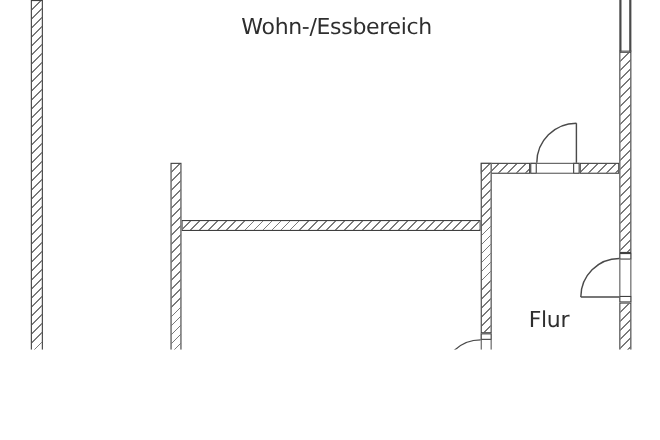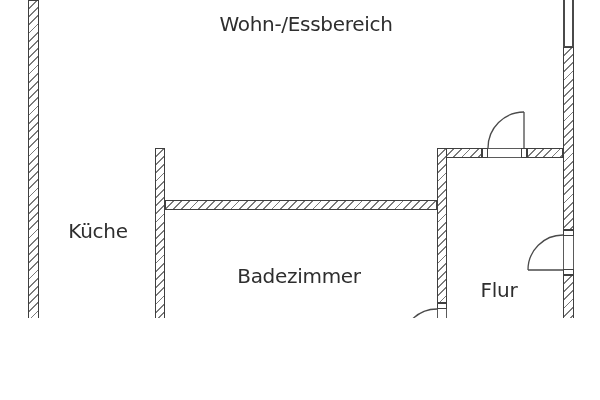--- a/index.html
+++ b/index.html
@@ -121,19 +121,17 @@
     </g>
 
     <g stroke="#4a4a4a" stroke-width="1.3" fill="none">
       <path d="M527,363 L527,398"></path>
       <path d="M492,363 A35,35 0 0 0 527,398"></path>
     </g>
   </svg>
 
   <div class="room-label" style="left:306px; top:24px;">Wohn-/Essbereich</div>
 
-  <div class="room-label" style="left:98px; top:231px;">Küche</div>
 
-  <div class="room-label" style="left:299px; top:276px;">Badezimmer</div>
 
   <div class="room-label" style="left:499px; top:258px;margin-top:32px;">Flur</div>
 
 </div>
 
 </body></html>

